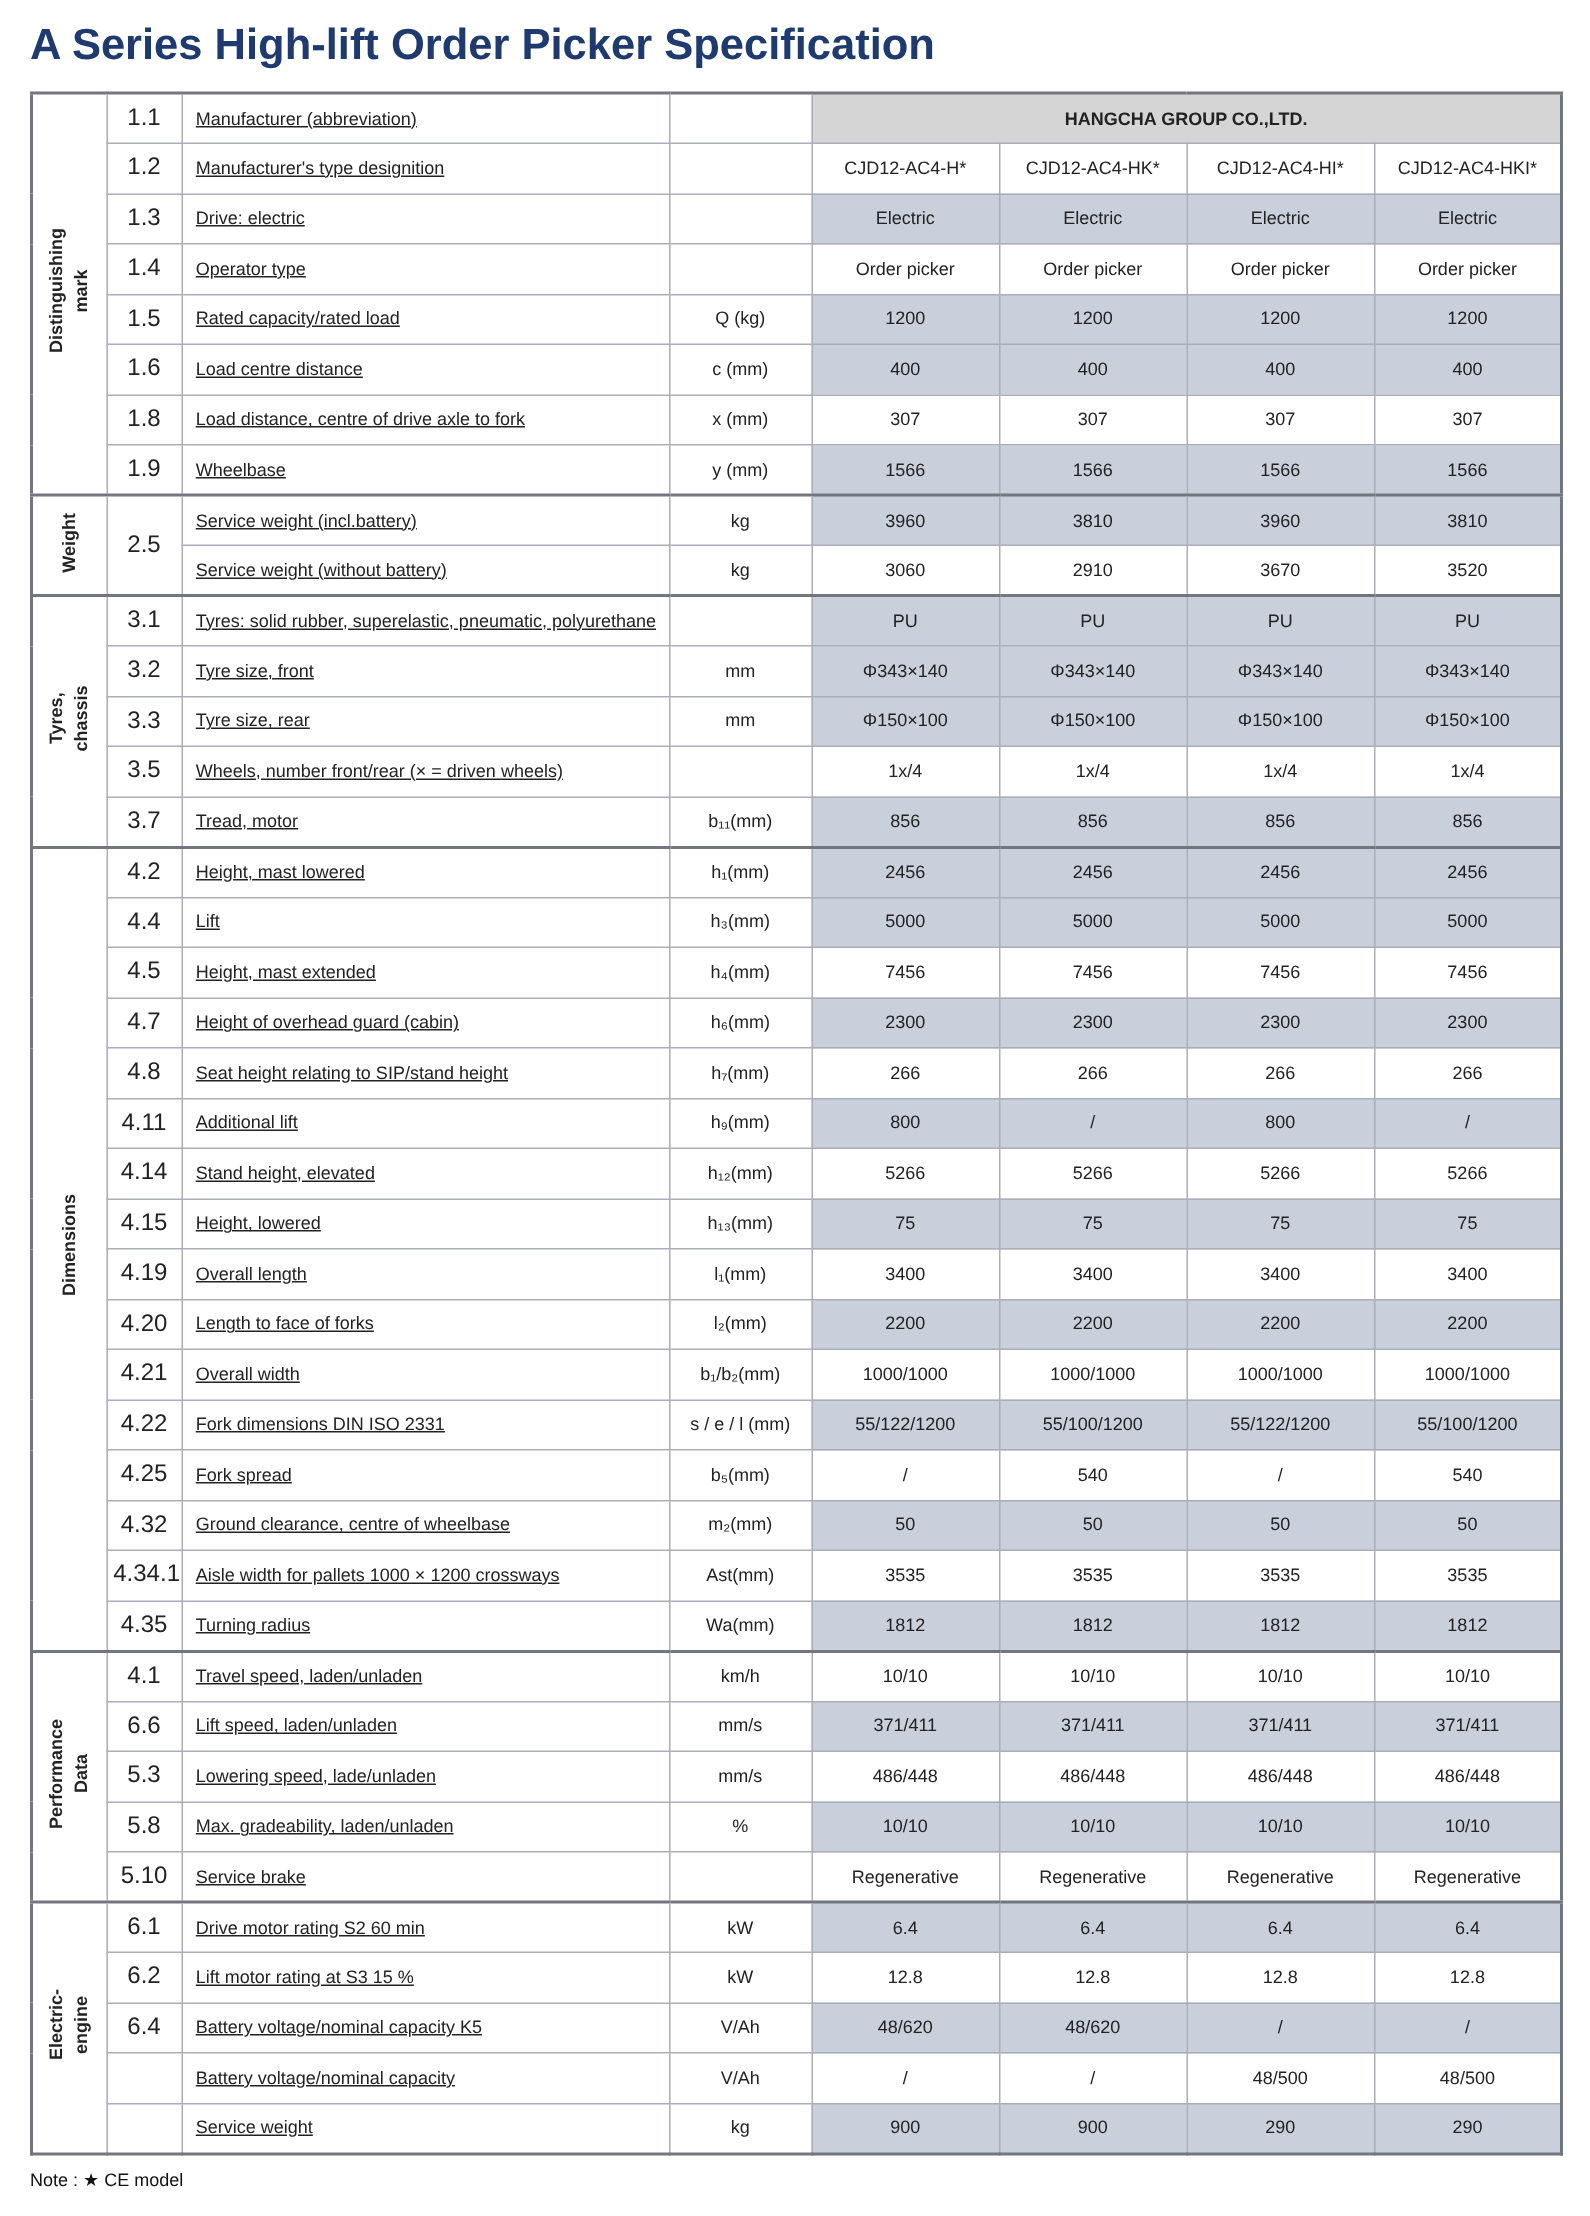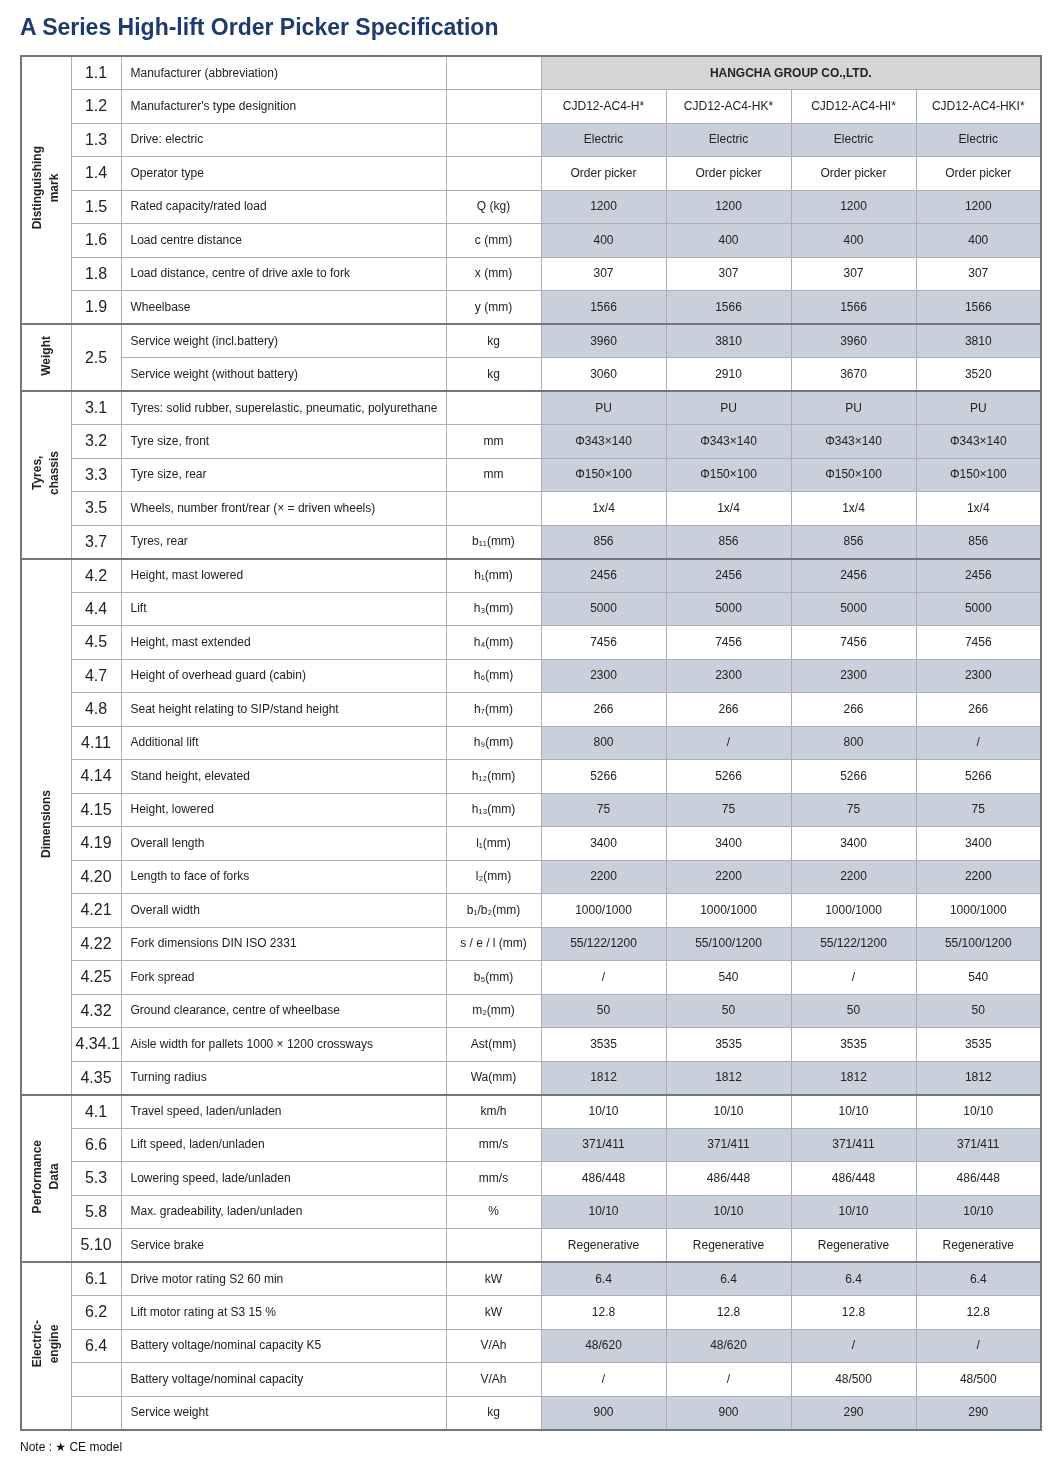--- a/index.html
+++ b/index.html
@@ -9,42 +9,42 @@
     --grid:#a9aeb8;
     --grid_strong:#72777f;
   }
   html,body{margin:0;padding:0;}
   body{
     width:1060px;min-height:1477px;background:#ffffff;
     font-family:"Liberation Sans",sans-serif;color:#1a1a1a;
   }
   .page{padding:12px 20px 14px;}
   h1{
-    margin:2px 0 14px 0;font-size:23px;font-weight:bold;
+    margin:2px 0 14px 0;font-size:29px;font-weight:bold;
     color:var(--accent,#1e3a6e);
   }
   table{
     border-collapse:collapse;table-layout:fixed;width:1020px;
     border:2px solid var(--grid_strong,#72777f);
   }
   td{
     border:1px solid var(--grid,#a9aeb8);
     height:33.5px;box-sizing:border-box;
     padding:1px 4px;font-size:12px;line-height:1.25;
     text-align:center;vertical-align:middle;color:#222;
   }
   tr.section-start td{border-top:2px solid var(--grid_strong,#72777f);}
   td.group{background:#fff;}
   .vtext{
     writing-mode:vertical-rl;transform:rotate(180deg);
     white-space:pre-line;display:inline-block;
     font-weight:bold;font-size:12px;line-height:1.4;color:#222;
   }
   td.num{font-size:16px;}
-  td.desc{text-align:left;padding-left:9px;overflow:hidden;}
+  td.desc{text-align:left;padding-left:9px;overflow:hidden;text-decoration:underline;}
   td.sym{font-size:12px;}
   td.val.shaded{background:var(--row_shade,#c9cfdb);}
   td.val.mfr{background:var(--manufacturer_bg,#d5d5d5);font-weight:bold;}
   .note{margin-top:9px;font-size:12px;color:#111;}
 </style>
 </head>
 <body>
 
 <div class="page">
   <h1>A Series High-lift Order Picker Specification</h1>
@@ -183,21 +183,21 @@
           <td class="num">3.5</td>
           <td class="desc">Wheels, number front/rear (× = driven wheels)</td>
           <td class="sym"></td>
           <td class="val">1x/4</td>
           <td class="val">1x/4</td>
           <td class="val">1x/4</td>
           <td class="val">1x/4</td>
         </tr>
         <tr>
           <td class="num">3.7</td>
-          <td class="desc">Tyres, rear</td>
+          <td class="desc">Tread, motor</td>
           <td class="sym">b₁₁(mm)</td>
           <td class="val shaded">856</td>
           <td class="val shaded">856</td>
           <td class="val shaded">856</td>
           <td class="val shaded">856</td>
         </tr>
         <tr class="section-start">
           <td class="group" rowspan="16"><div class="vtext">Dimensions</div></td>
           <td class="num">4.2</td>
           <td class="desc">Height, mast lowered</td>

